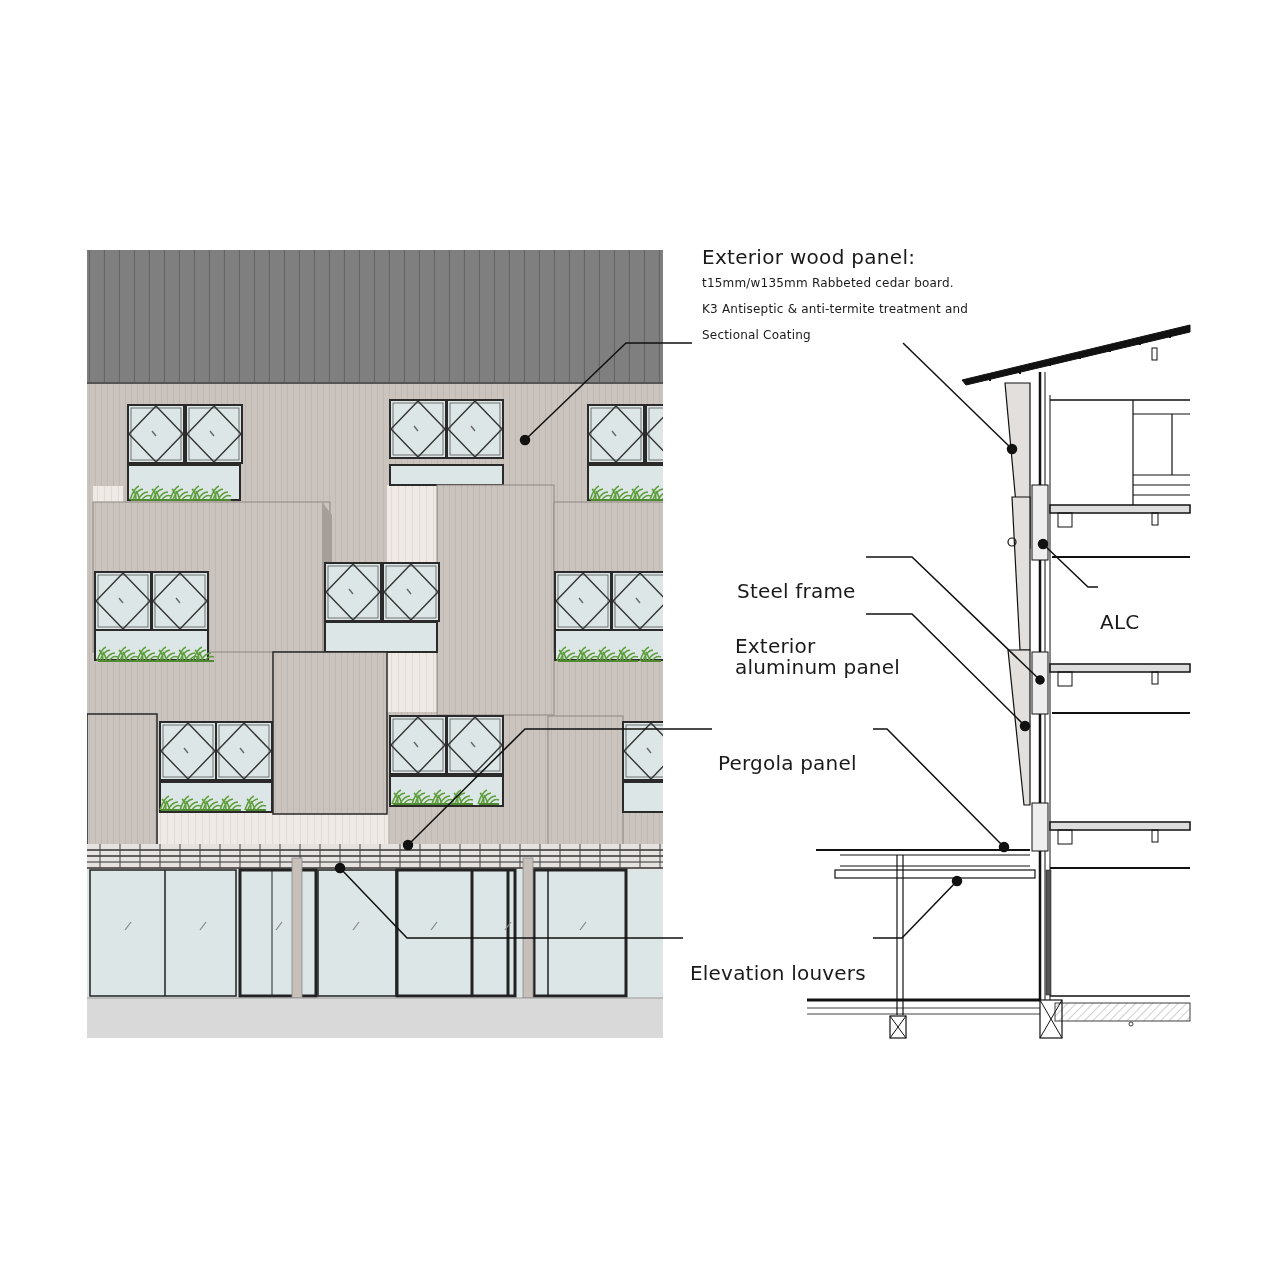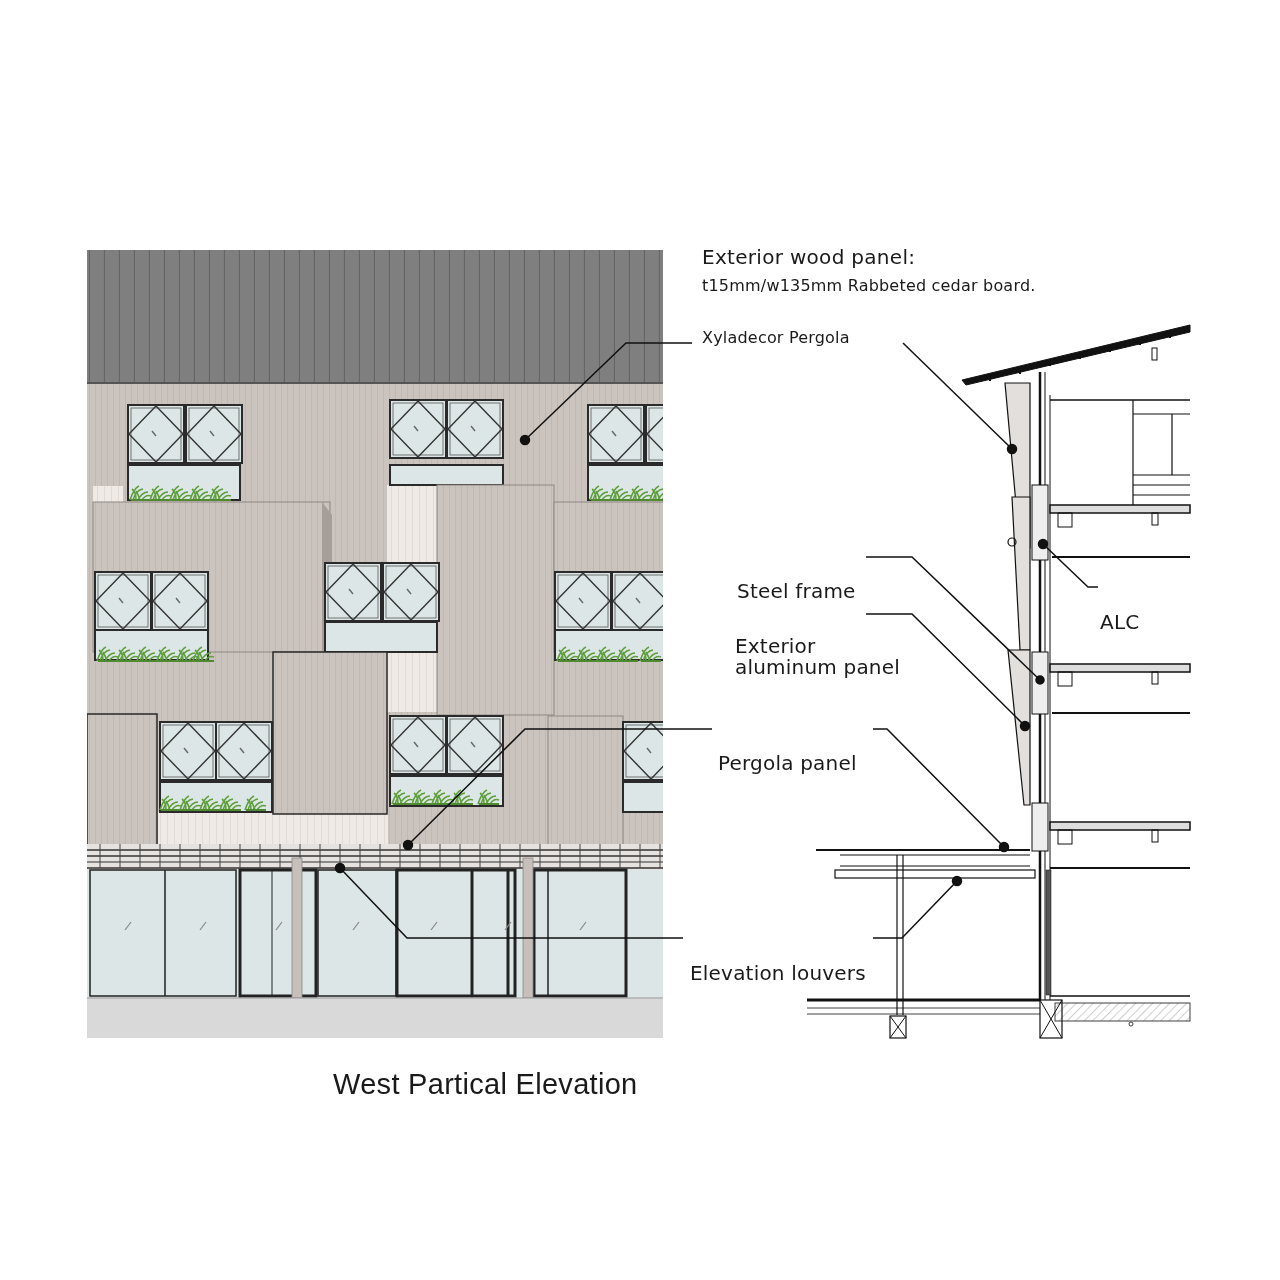--- a/index.html
+++ b/index.html
@@ -1,21 +1,21 @@
 <!DOCTYPE html>
 <html><head>
 <meta charset="utf-8">
 <style>
   html, body { margin:0; padding:0; background:#ffffff; }
   body { width:1280px; height:1280px; position:relative; overflow:hidden;
          font-family:"DejaVu Sans", "Liberation Sans", sans-serif; color:#1a1a1a; }
   #stage { position:absolute; left:0; top:0; width:1090px; height:1280px; }
   .label { position:absolute; white-space:nowrap; color:#1a1a1a; }
   .note-title { font-size:20px; letter-spacing:0.3px; }
-  .note-line { font-size:16px; letter-spacing:0.2px;text-align:center; }
+  .note-line { font-size:12px; letter-spacing:0.2px;text-align:center; }
   .callout { font-size:20px; letter-spacing:0.2px;margin-top:36px; }
   .caption { font-size:29px; font-family:"Liberation Sans", sans-serif; letter-spacing:0.3px; }
 </style>
 </head>
 <body>
 
 <div id="stage">
 
   <svg style="position:absolute;left:0;top:0" width="1280" height="1280" viewBox="0 0 1280 1280">
     <defs>
@@ -296,23 +296,23 @@
 
       <polyline points="340,868 407,938 683,938"></polyline>
       <circle cx="340" cy="868" r="4.5" fill="#111"></circle>
       <polyline points="873,938 902,938 957,881"></polyline>
       <circle cx="957" cy="881" r="4.5" fill="#111"></circle>
     </g>
   </svg>
 
   <div class="label note-title" style="left:702px;top:245px">Exterior wood panel:</div>
   <div class="label note-line" style="left:702px;top:276px">t15mm/w135mm Rabbeted cedar board.</div>
-  <div class="label note-line" style="left:702px;top:328px">Xyladecor Pergola</div>
+  <div class="label note-line" style="left:702px;top:302px">K3 Antiseptic &amp; anti-termite treatment and</div>
+  <div class="label note-line" style="left:702px;top:328px">Sectional Coating</div>
 
   <div class="label callout" style="left:737px;top:543px">Steel frame</div>
   <div class="label callout" style="left:1100px;top:574px">ALC</div>
   <div class="label callout" style="left:735px;top:600px;line-height:21px">Exterior</div>
   <div class="label callout" style="left:735px;top:621px;line-height:21px">aluminum panel</div>
   <div class="label callout" style="left:718px;top:715px">Pergola panel</div>
   <div class="label callout" style="left:690px;top:925px">Elevation louvers</div>
 
-  <div class="label caption" style="left:333px;top:1068px">West Partical Elevation</div>
 </div>
 
 </body></html>

